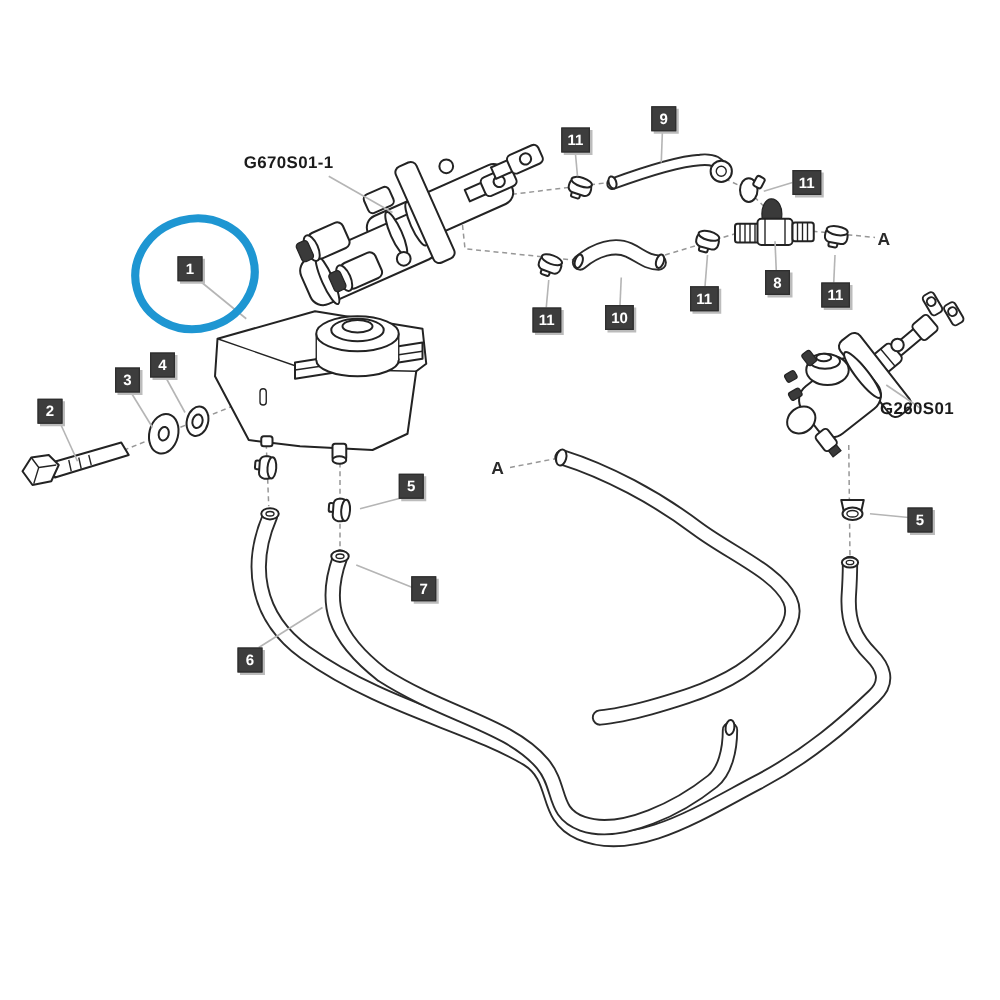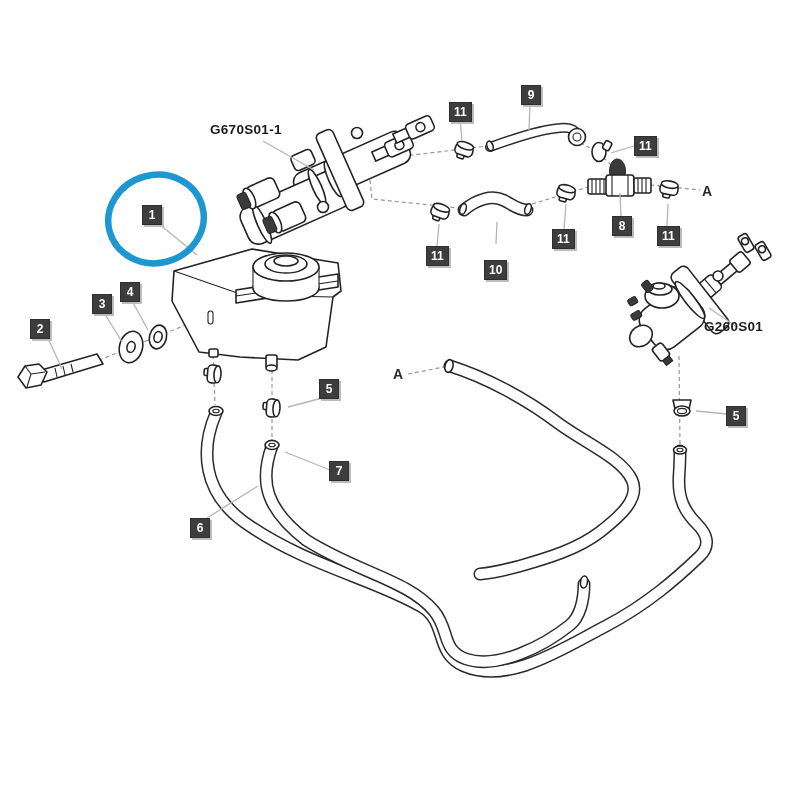--- a/index.html
+++ b/index.html
@@ -277,25 +277,25 @@
 <div class="callout" style="left:142px;top:205px">1</div>
 <div class="callout" style="left:30px;top:319px">2</div>
 <div class="callout" style="left:92px;top:294px">3</div>
 <div class="callout" style="left:120px;top:282px">4</div>
 <div class="callout" style="left:319px;top:379px">5</div>
 <div class="callout" style="left:726px;top:406px">5</div>
 <div class="callout" style="left:190px;top:518px">6</div>
 <div class="callout" style="left:329px;top:461px">7</div>
 <div class="callout" style="left:612px;top:216px">8</div>
 <div class="callout" style="left:521px;top:85px">9</div>
-<div class="callout" style="left:484px;top:260px">10</div>
+<div class="callout" style="left:484px;top:244px">10</div>
 <div class="callout" style="left:449px;top:102px">11</div>
 <div class="callout" style="left:634px;top:136px">11</div>
 <div class="callout" style="left:426px;top:246px">11</div>
 <div class="callout" style="left:552px;top:229px">11</div>
 <div class="callout" style="left:657px;top:226px">11</div>
 
-<div class="code-label" style="left:210px;top:122px">G670S01-1</div>
+<div class="code-label" style="left:195px;top:122px">G670S01-1</div>
 <div class="code-label" style="left:704px;top:319px">G260S01</div>
 <div class="ref-letter" style="left:702px;top:183px">A</div>
 <div class="ref-letter" style="left:393px;top:366px">A</div>
 
 </div>
 
 </body></html>

